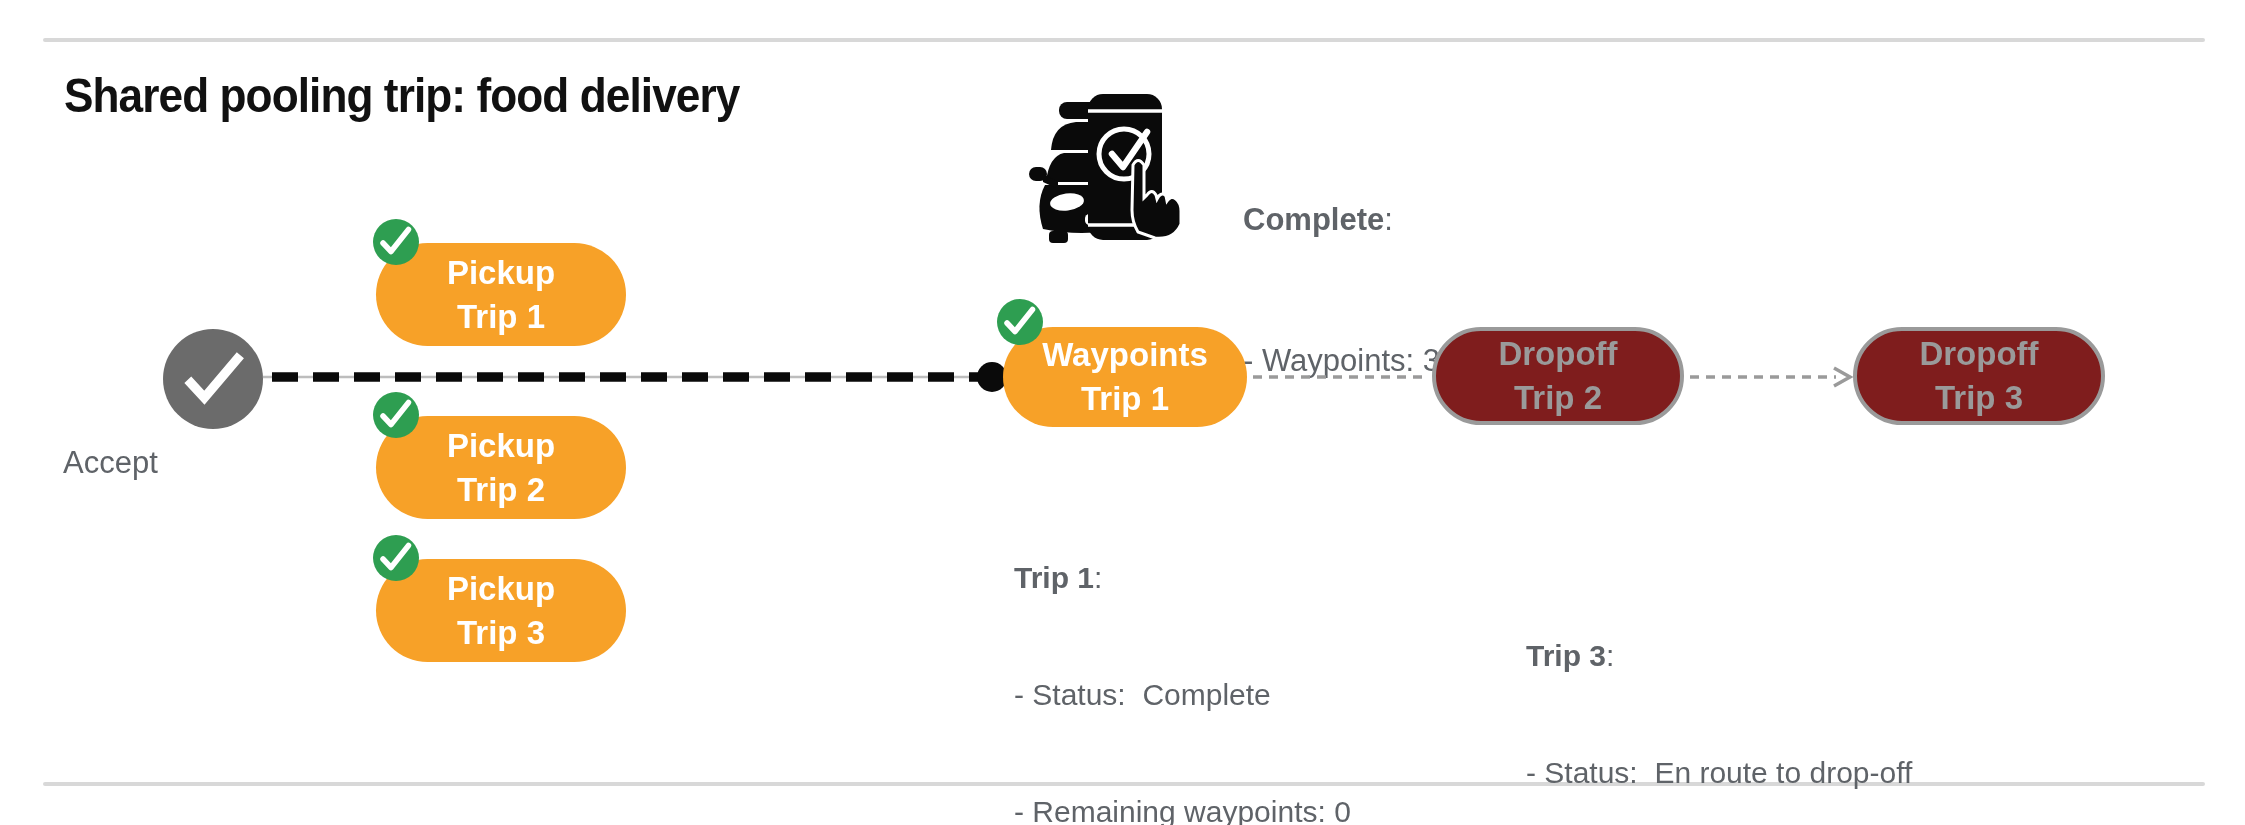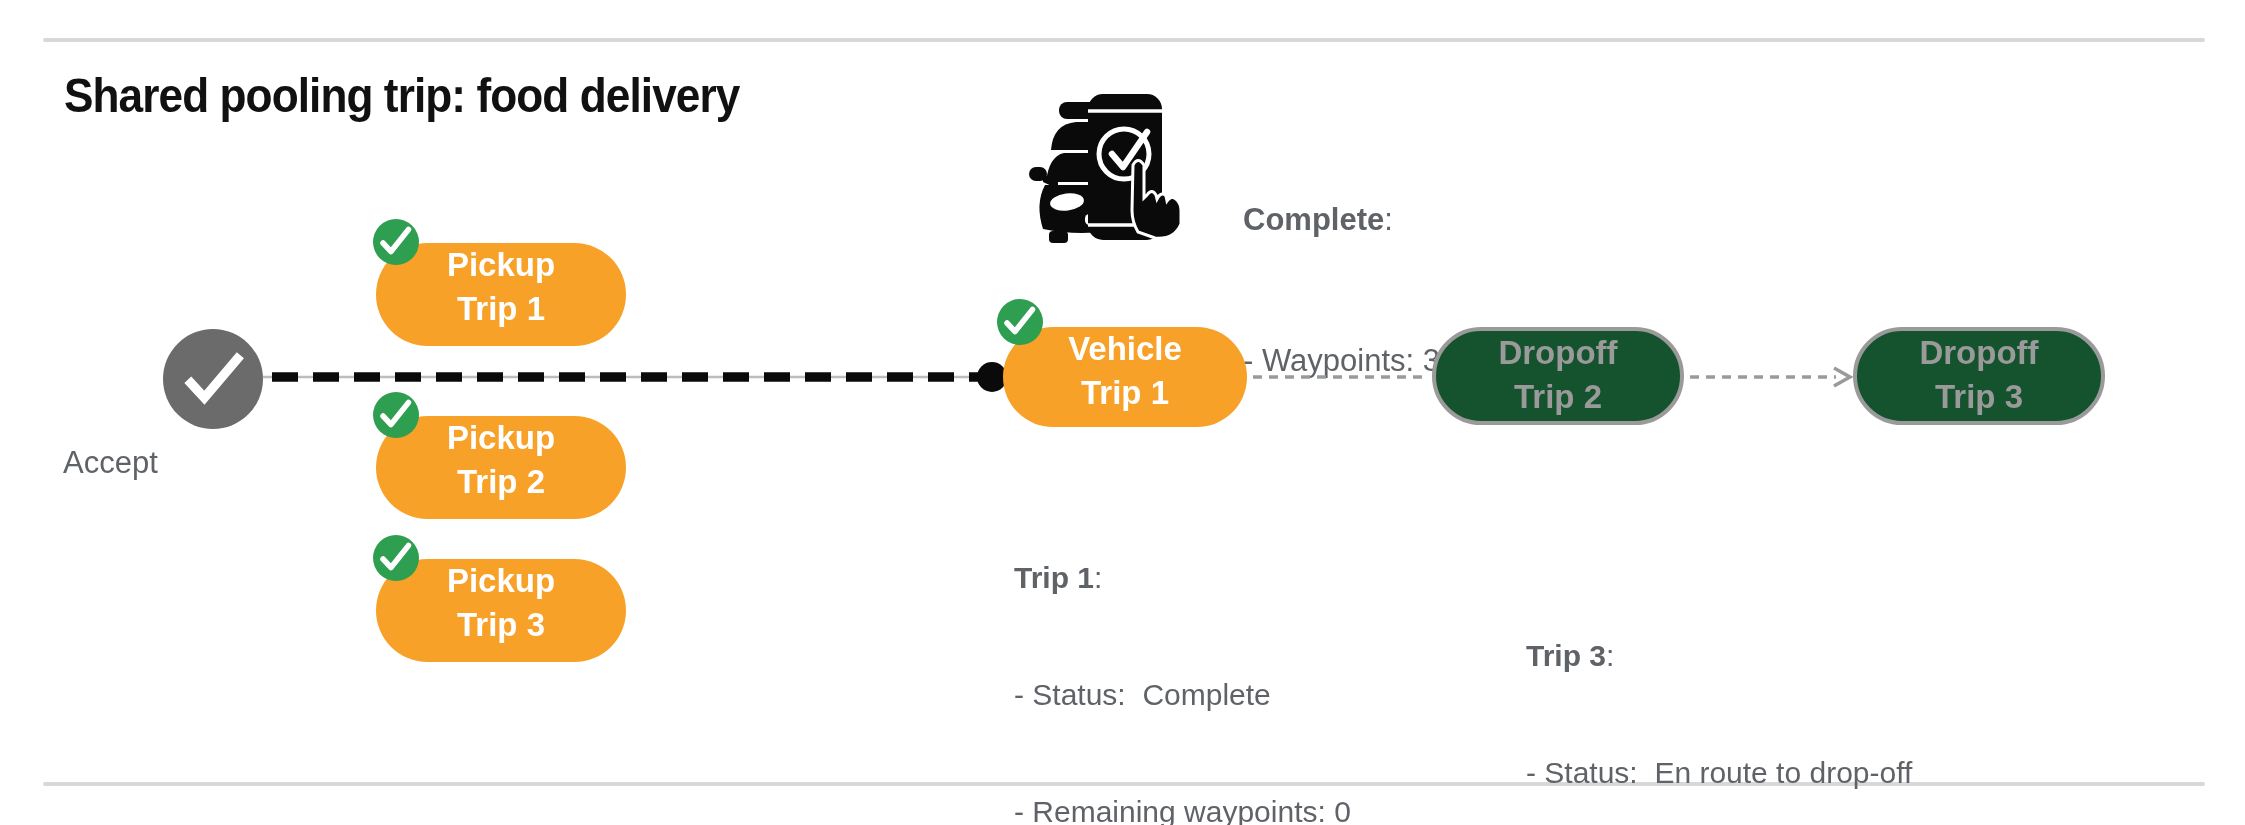--- a/index.html
+++ b/index.html
@@ -22,25 +22,25 @@
     position:absolute;left:163px;top:329px;width:100px;height:100px;border-radius:50%;
     background:var(--node-gray);display:flex;align-items:center;justify-content:center;
   }
   .accept-label{
     position:absolute;left:63px;top:444px;width:300px;text-align:left;
     font-size:31px;line-height:38px;color:var(--text-gray);
   }
   .track-black{position:absolute;left:263px;top:369px;}
   .dot{position:absolute;left:977px;top:362px;width:30px;height:30px;border-radius:50%;background:var(--black);}
   .pill{
-    position:absolute;display:flex;flex-direction:column;align-items:center;justify-content:flex-start;
+    position:absolute;display:flex;flex-direction:column;align-items:center;justify-content:center;
     font-weight:700;font-size:33px;line-height:44px;border-radius:53px;box-sizing:border-box;text-align:center;
   }
   .pill.orange{background:var(--orange);color:#ffffff;}
-  .pill.ghost{background:#14532d;border:4px solid var(--muted-gray);color:var(--muted-gray);}
+  .pill.ghost{background:#7f1d1d;border:4px solid var(--muted-gray);color:var(--muted-gray);}
   .pill.p1{left:376px;top:243px;width:250px;height:103px;}
   .pill.p2{left:376px;top:416px;width:250px;height:103px;}
   .pill.p3{left:376px;top:559px;width:250px;height:103px;}
   .pill.c1{left:1003px;top:327px;width:244px;height:100px;}
   .pill.d2{left:1432px;top:327px;width:252px;height:98px;}
   .pill.d3{left:1853px;top:327px;width:252px;height:98px;}
   .badge{
     position:absolute;width:46px;height:46px;border-radius:50%;background:var(--green);
     display:flex;align-items:center;justify-content:center;
   }
@@ -127,21 +127,21 @@
   <div class="pill orange p2">
     <span>Pickup</span>
     <span>Trip 2</span>
   </div>
   <div class="pill orange p3">
     <span>Pickup</span>
     <span>Trip 3</span>
   </div>
 
   <div class="pill orange c1">
-    <span>Vehicle</span>
+    <span>Waypoints</span>
     <span>Trip 1</span>
   </div>
 
   <div class="pill ghost d2">
     <span>Dropoff</span>
     <span>Trip 2</span>
   </div>
   <div class="pill ghost d3">
     <span>Dropoff</span>
     <span>Trip 3</span>

